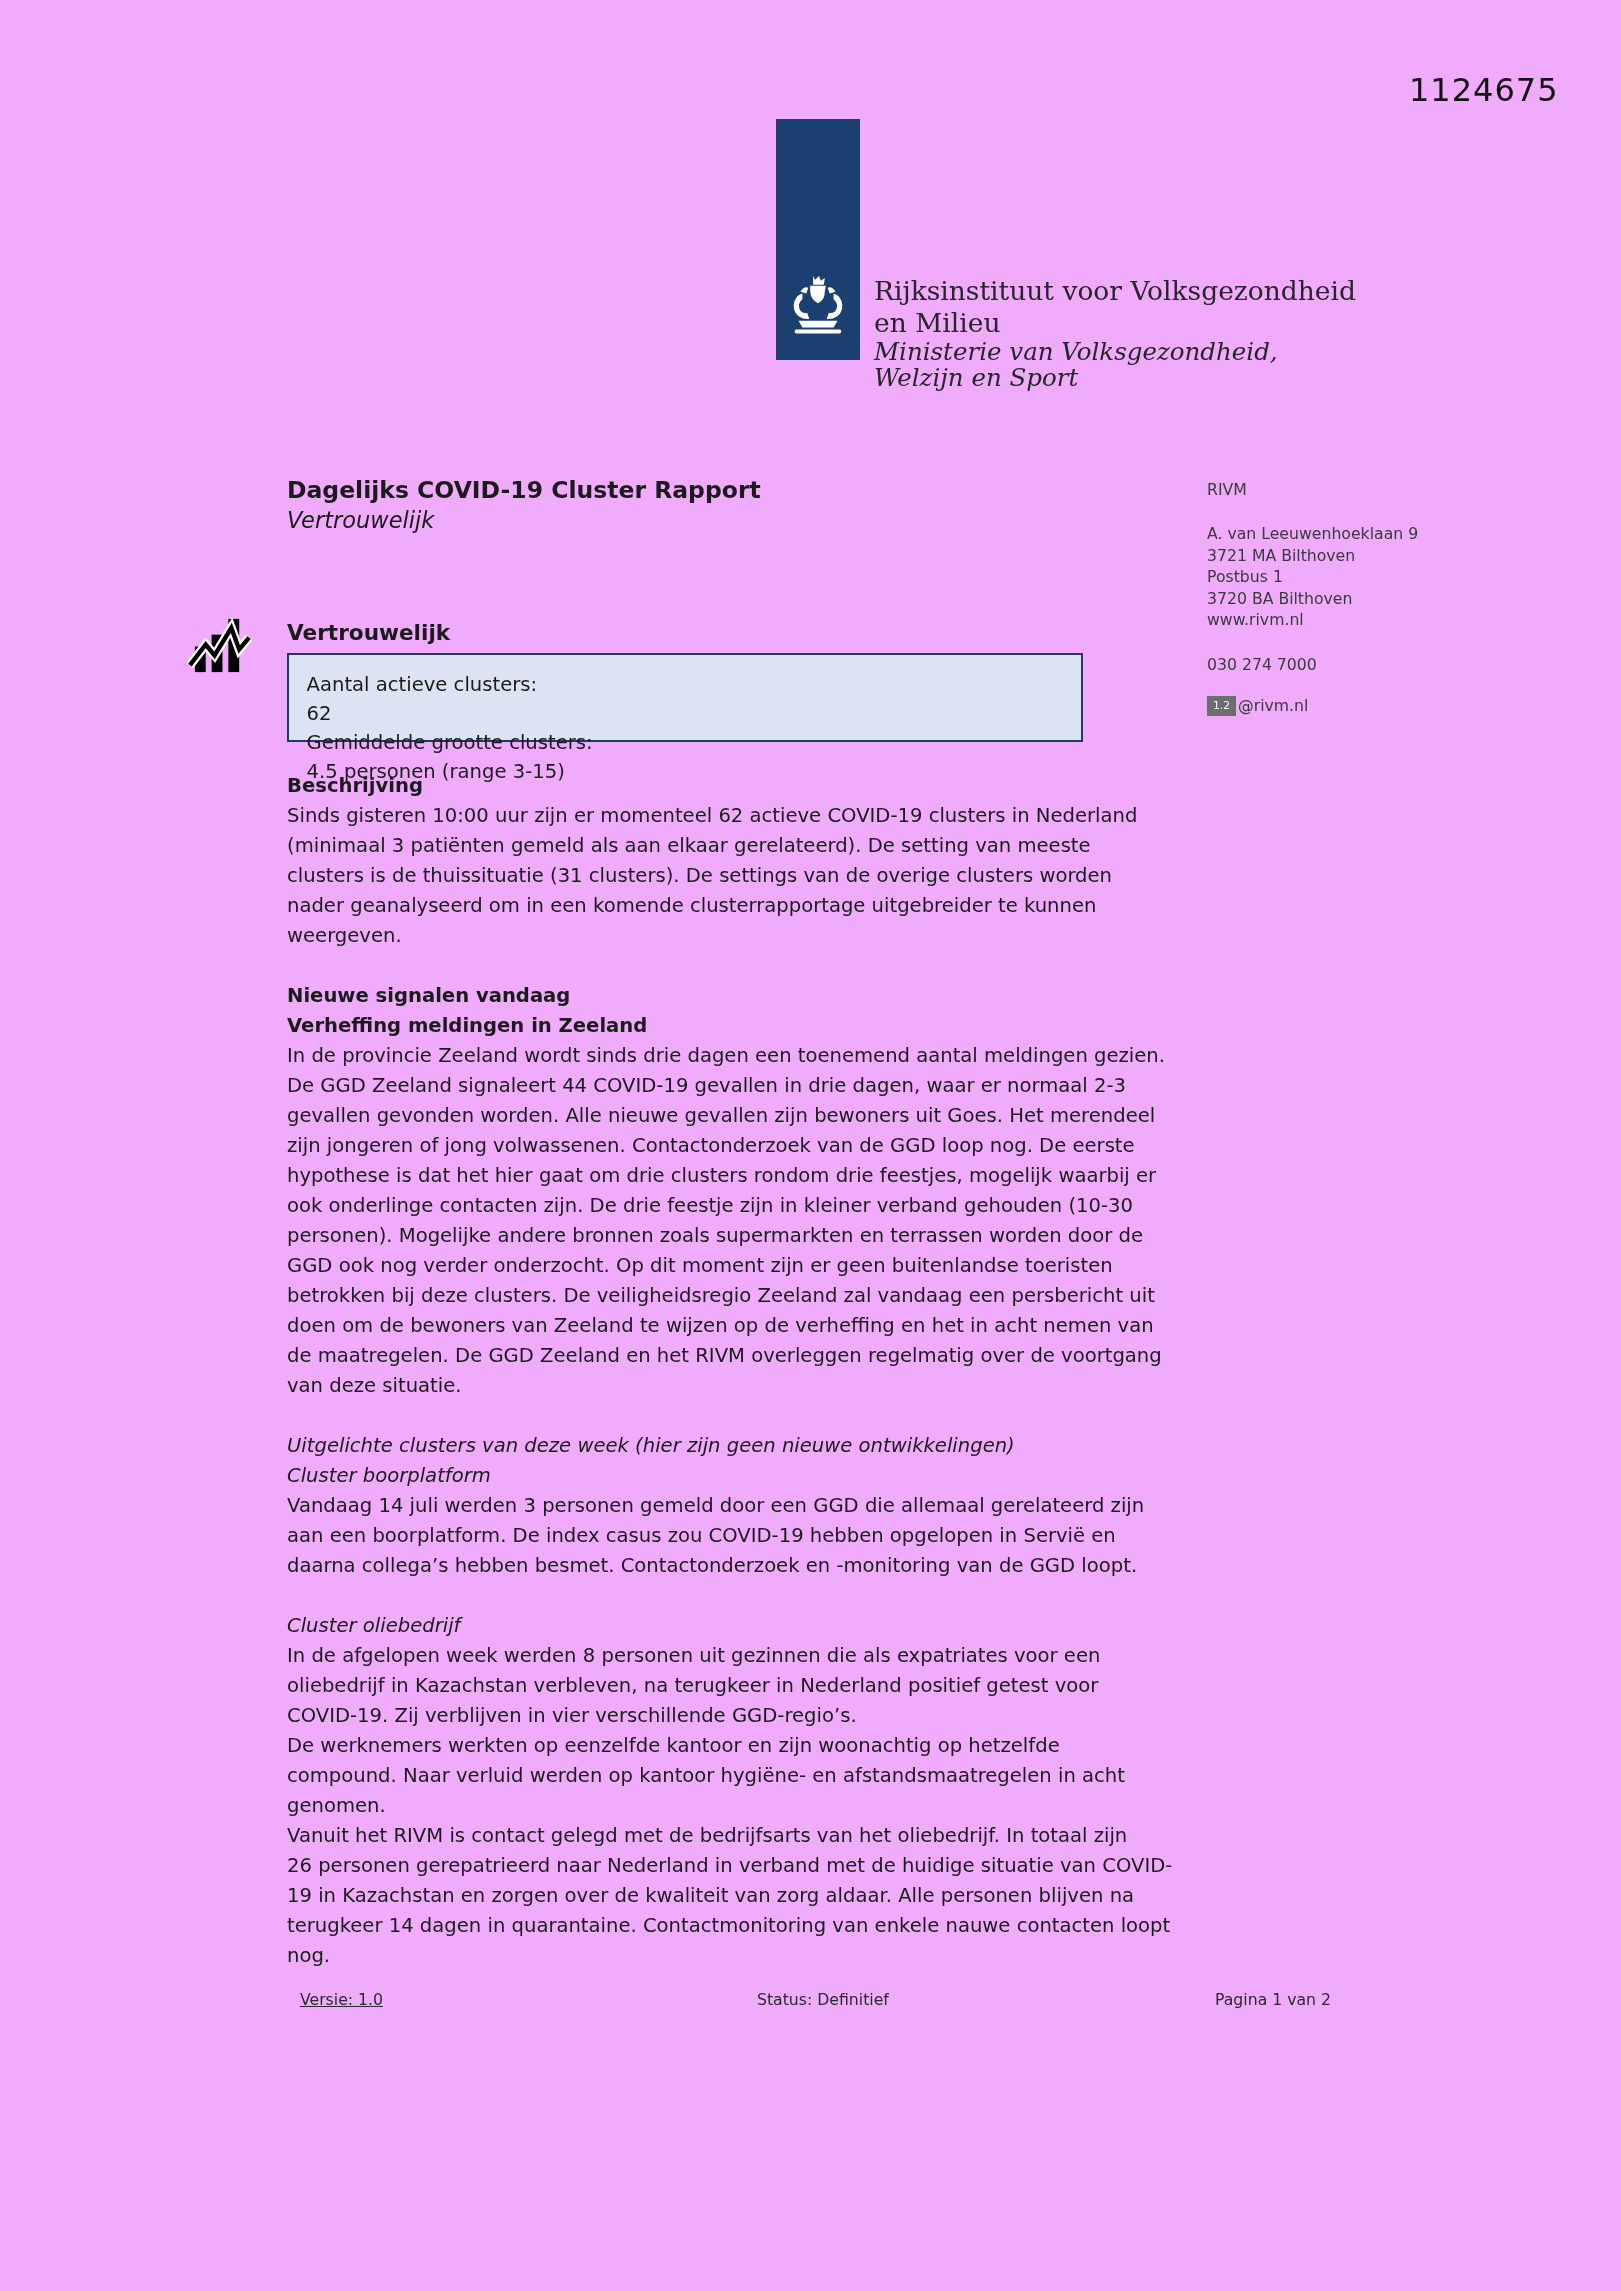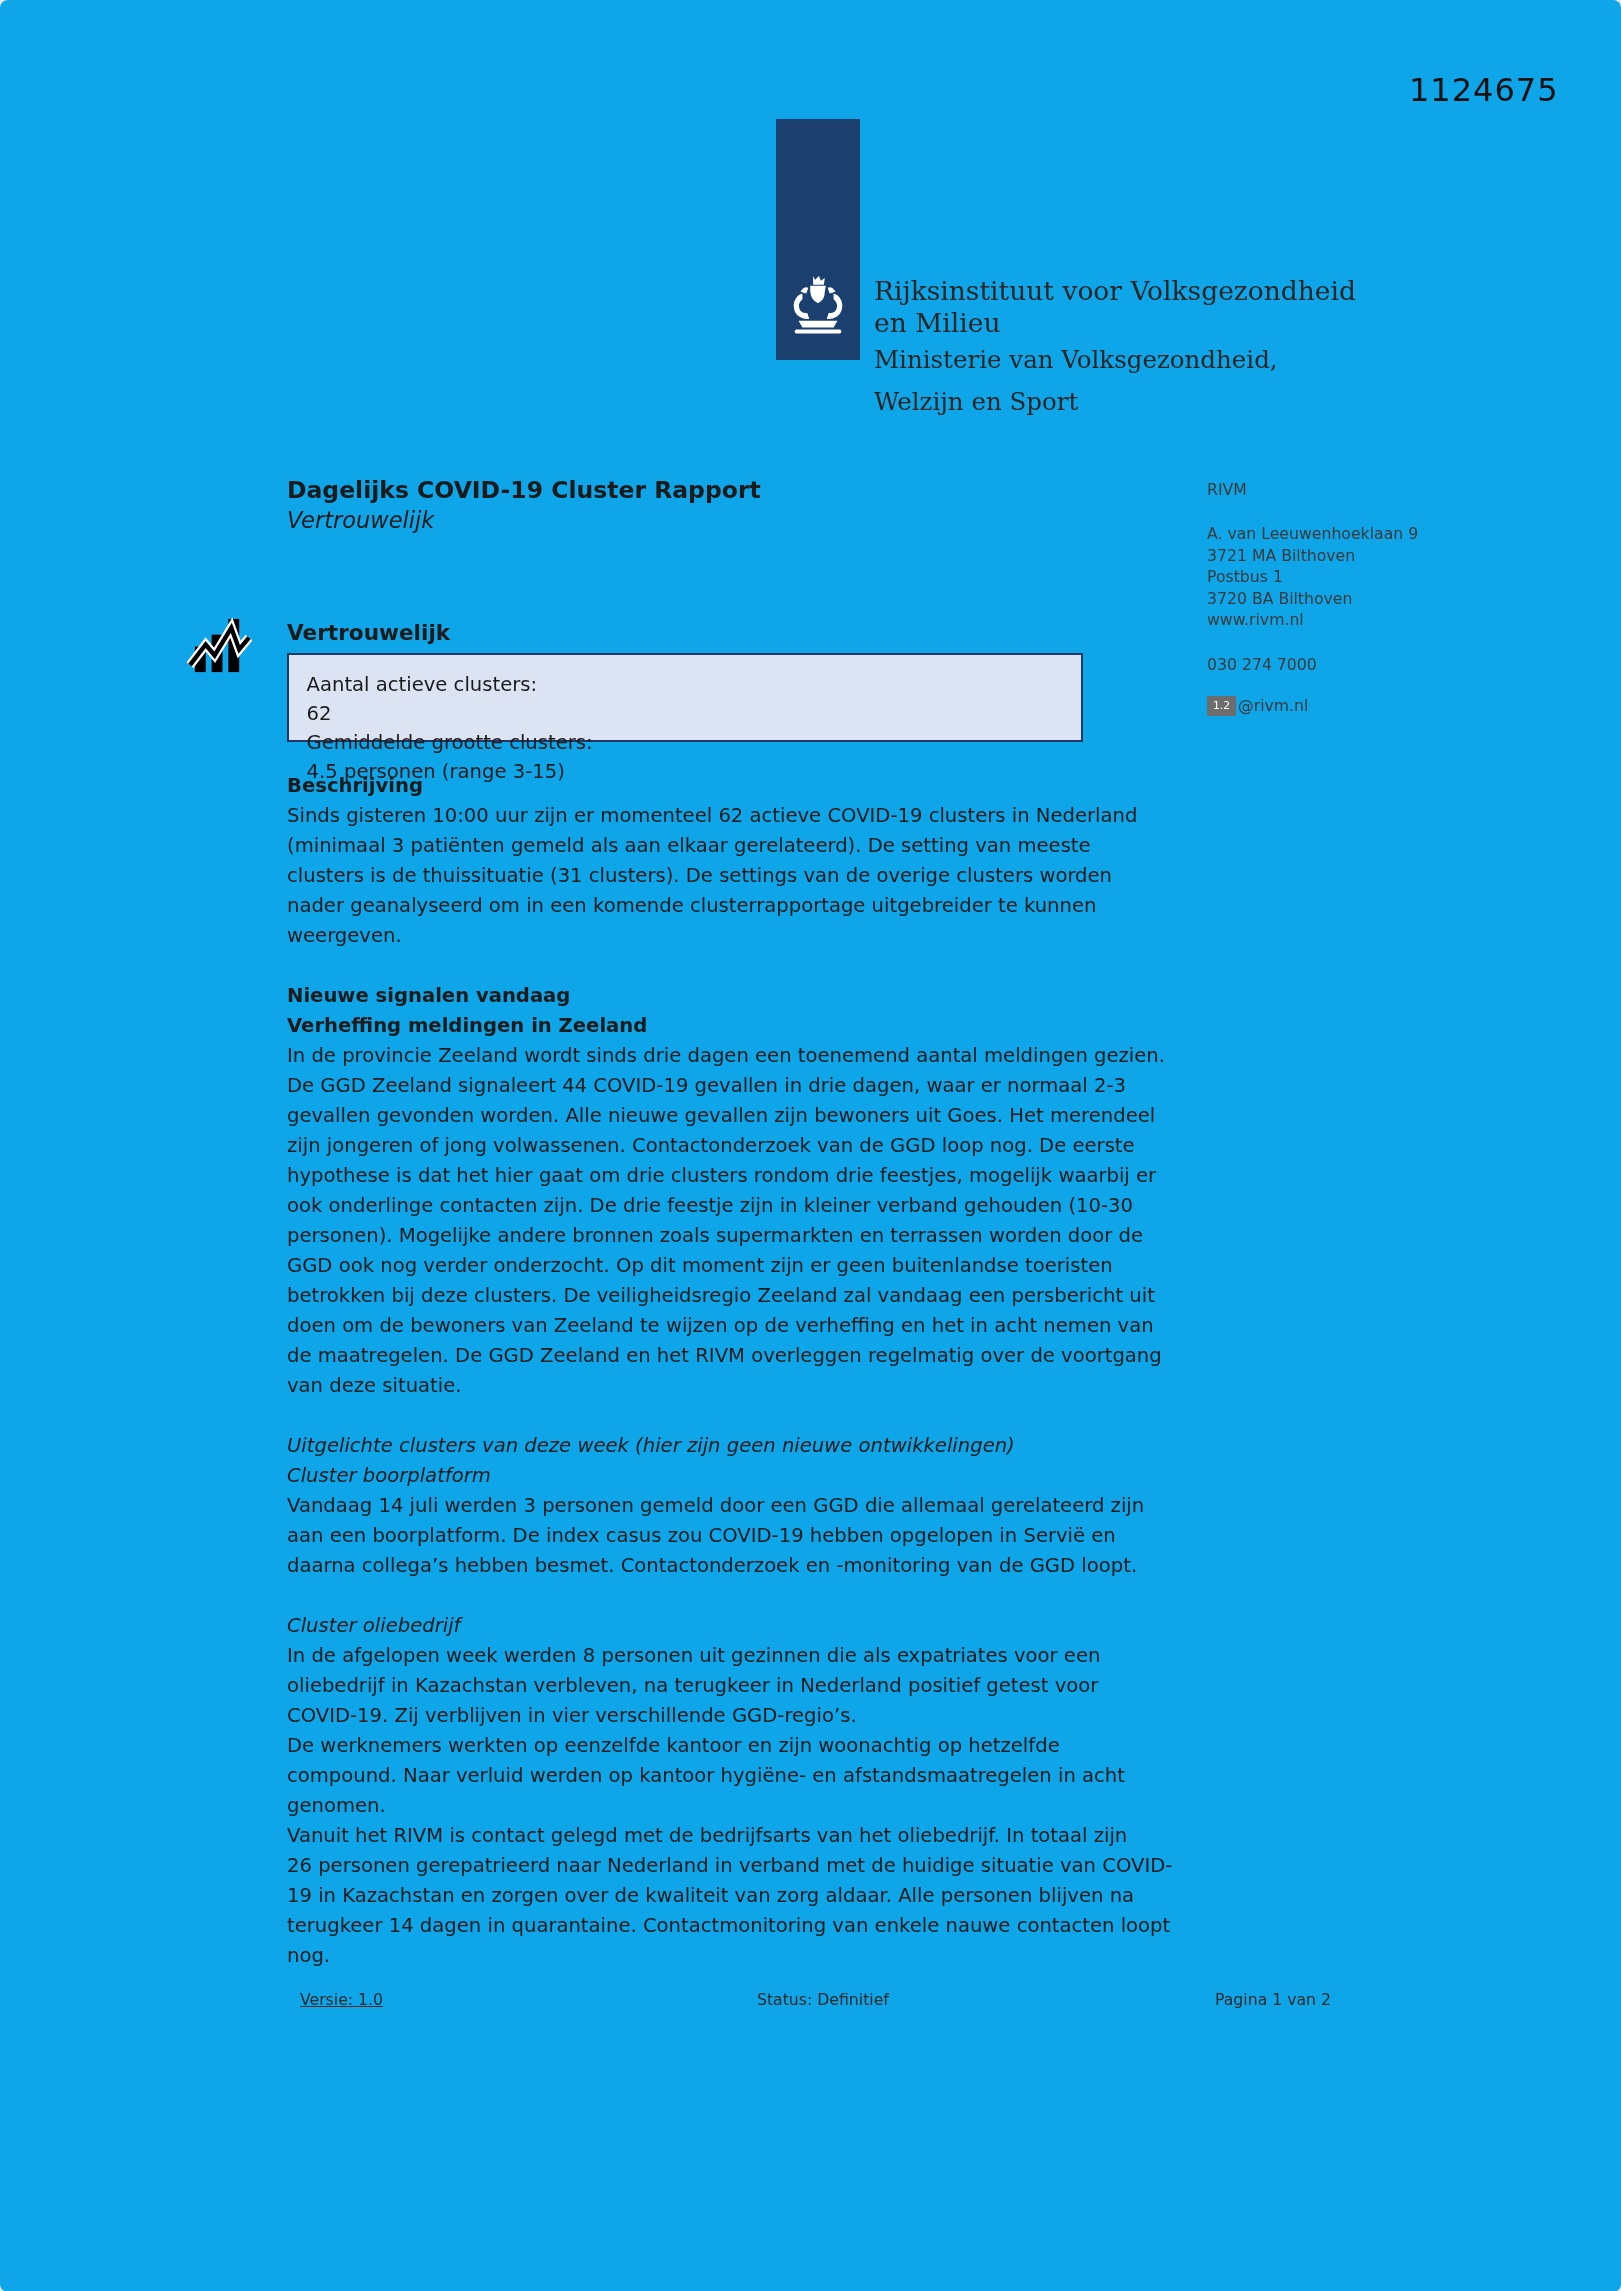--- a/index.html
+++ b/index.html
@@ -1,29 +1,29 @@
 <!DOCTYPE html>
 <html><head>
 <meta charset="utf-8">
 <style>
   html,body { margin:0; padding:0; background:#e8e8e8; }
   .page {
-    position:relative; width:1621px; height:2292px; background:#0ea5e9;
+    position:relative; width:1621px; height:2292px; background:#f0abfc;
     font-family:"DejaVu Sans","Liberation Sans",sans-serif; color:#1b1b1b;
-    margin:0 auto; overflow:hidden;border-radius:8px;
+    margin:0 auto; overflow:hidden;
   }
   
   .docnum { position:absolute; left:1409px; top:71px; font-size:32px; letter-spacing:1px; color:#111; }
 
   
   .logo-bar { position:absolute; left:776px; top:119px; width:84px; height:241px; background:#1b4070; }
   .logo-crest { position:absolute; left:50%; bottom:7.8px; transform:translateX(-50%); }
   .logo-text { position:absolute; left:874px; top:275px; font-family:"DejaVu Serif","Liberation Serif",serif; color:#262626; }
   .logo-org { font-size:26.5px; line-height:32px; white-space:pre-line; }
-  .logo-ministry { font-size:24.5px; line-height:42px; white-space:pre-line; }
+  .logo-ministry { font-size:24.5px; line-height:26px; font-style:italic; white-space:pre-line; }
 
   
   .title-block { position:absolute; left:287px; top:475px; font-size:22.5px; line-height:30px; }
   .title-main { font-weight:bold; font-size:23.5px; }
   .title-sub  { font-weight:bold; font-size:23.5px; }
   .title-conf { font-style:italic; }
 
   
   .contact { position:absolute; left:1207px; top:479px; font-size:15.7px; line-height:21.6px; color:#3a3a3a; }
   .contact-org { margin-bottom:22.5px; }

